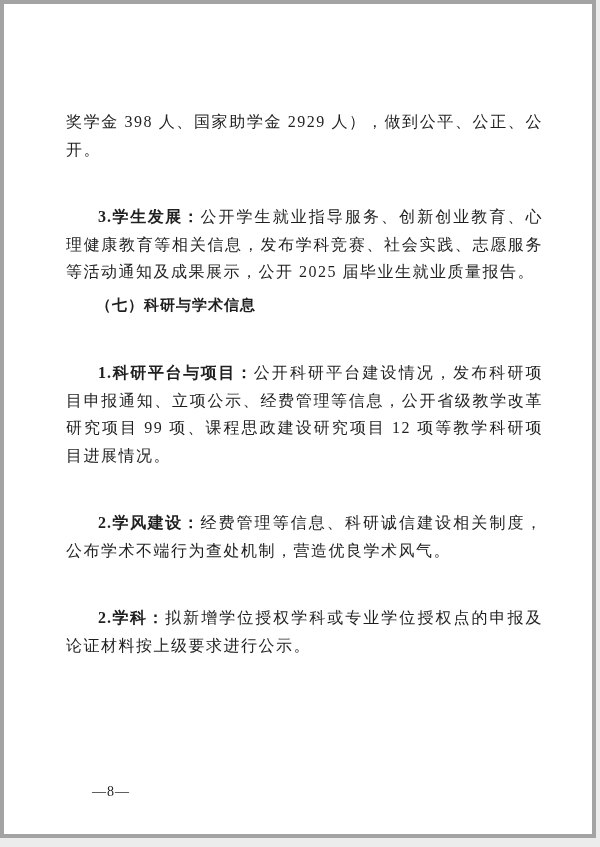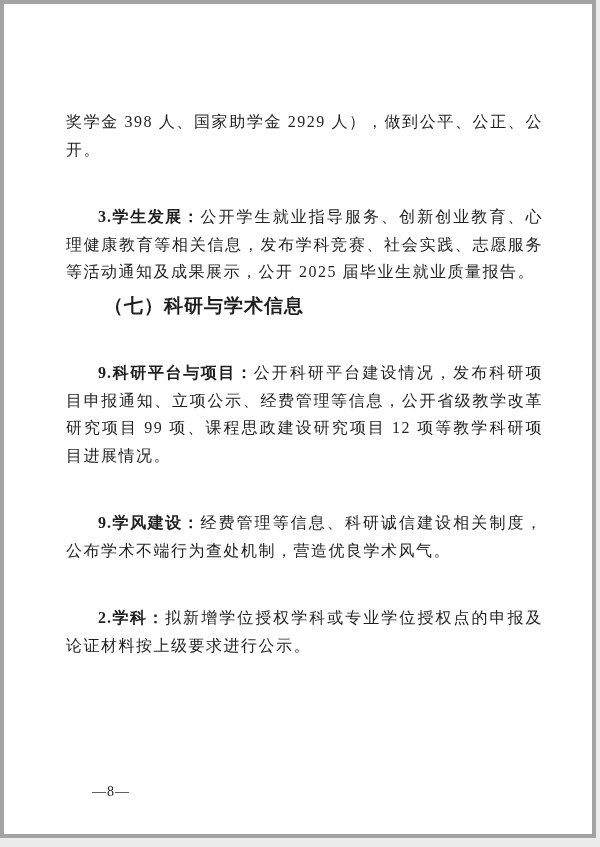--- a/index.html
+++ b/index.html
@@ -36,21 +36,21 @@
     text-align: justify;
     text-align-last: left;
     word-break: break-all;
   }
   .content p.indent {
     text-indent: 2em;
     margin-top: 40px;
   }
   .content h3 {
     margin: 6px 0 6px 0;
-    font-size: 19px;
+    font-size: 15px;
     line-height: 27.5px;
     letter-spacing: 2px;
     font-weight: 700;
     text-indent: 2em;
   }
   .content span.bold {
     font-weight: 700;
     letter-spacing: 1px;
   }
   .page-number {
@@ -63,18 +63,18 @@
   }
 </style>
 </head>
 <body>
 
 <div class="page">
   <div class="content" id="doc-content">
       <p><span>奖学金 398 人、国家助学金 2929 人），做到公平、公正、公开。</span></p>
       <p class="indent"><span class="bold">3.学生发展：</span><span>公开学生就业指导服务、创新创业教育、心理健康教育等相关信息，发布学科竞赛、社会实践、志愿服务等活动通知及成果展示，公开 2025 届毕业生就业质量报告。</span></p>
       <h3><span class="bold">（七）科研与学术信息</span></h3>
-      <p class="indent"><span class="bold">9.科研平台与项目：</span><span>公开科研平台建设情况，发布科研项目申报通知、立项公示、经费管理等信息，公开省级教学改革研究项目 99 项、课程思政建设研究项目 12 项等教学科研项目进展情况。</span></p>
-      <p class="indent"><span class="bold">9.学风建设：</span><span>经费管理等信息、科研诚信建设相关制度，公布学术不端行为查处机制，营造优良学术风气。</span></p>
+      <p class="indent"><span class="bold">1.科研平台与项目：</span><span>公开科研平台建设情况，发布科研项目申报通知、立项公示、经费管理等信息，公开省级教学改革研究项目 99 项、课程思政建设研究项目 12 项等教学科研项目进展情况。</span></p>
+      <p class="indent"><span class="bold">2.学风建设：</span><span>经费管理等信息、科研诚信建设相关制度，公布学术不端行为查处机制，营造优良学术风气。</span></p>
       <p class="indent"><span class="bold">2.学科：</span><span>拟新增学位授权学科或专业学位授权点的申报及论证材料按上级要求进行公示。</span></p>
     </div>
   <div class="page-number">—8—</div>
 </div>
 
 </body></html>

